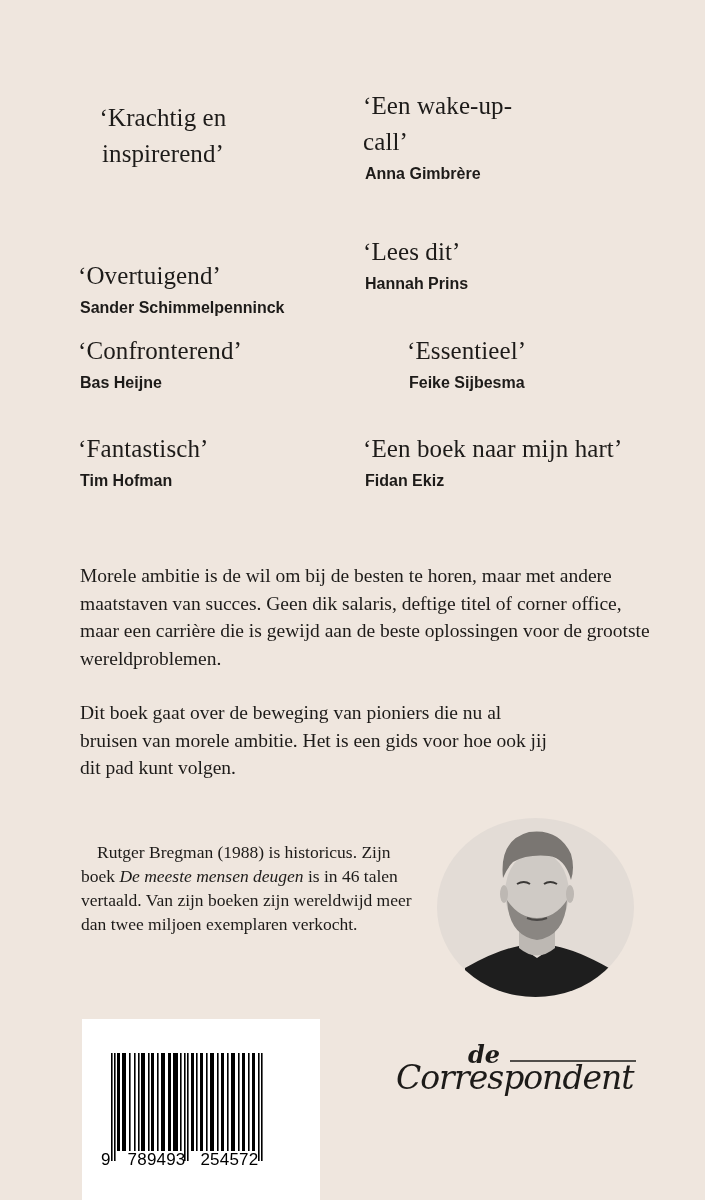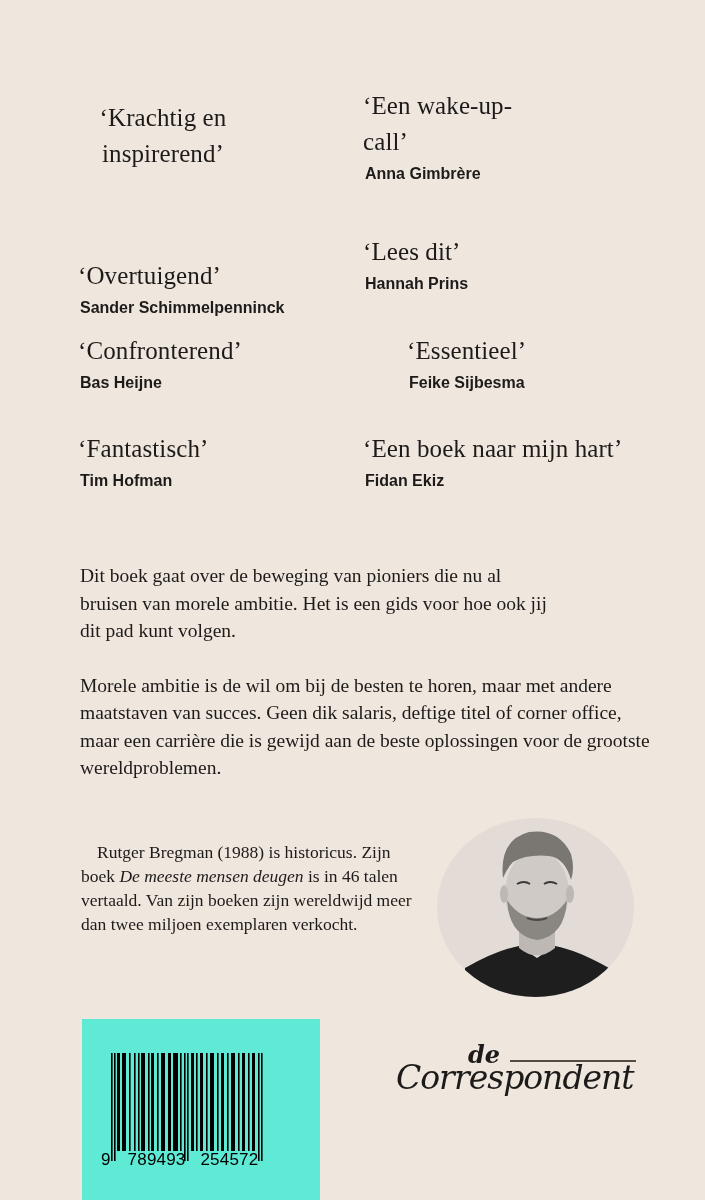--- a/index.html
+++ b/index.html
@@ -38,21 +38,21 @@
   .bio b { font-weight: normal; margin-left: 16px; }
   .bio i { font-style: italic; }
 
   .portrait {
     position: absolute; left: 437px; top: 818px; width: 197px; height: 179px;
     border-radius: 50%; background: #e3dcd6; overflow: hidden;
   }
 
   .barcode-box {
     position: absolute; left: 82px; top: 1019px; width: 238px; height: 181px;
-    background: #5eead4;
+    background: #ffffff;
   }
   .barcode-bars {
     position: absolute; left: 29px; top: 34px; width: 152px; height: 108px;
     display: flex; align-items: flex-start;
   }
   .barcode-digits {
     position: absolute; top: 131px; left: 19px;
     font-family: "Liberation Sans", sans-serif; font-size: 17px; color: #000;
     letter-spacing: 0.2px;
   }
@@ -102,22 +102,22 @@
     <p class="quote-text">‘Fantastisch’</p>
     <p class="quote-author">Tim Hofman</p>
   </div>
   <div class="quote" style="left:363px; top:431px; width:320px;">
     <p class="quote-text" style="white-space:nowrap;">‘Een boek naar mijn hart’</p>
     <p class="quote-author">Fidan Ekiz</p>
   </div>
 </div>
 
 <div class="blurb">
+  <p>Morele ambitie is de wil om bij de besten te horen, maar met andere maatstaven van succes. Geen dik salaris, deftige titel of corner office, maar een carrière die is gewijd aan de beste oplossingen voor de grootste wereldproblemen.</p>
   <p style="width:470px;">Dit boek gaat over de beweging van pioniers die nu al bruisen van morele ambitie. Het is een gids voor hoe ook jij dit pad kunt volgen.</p>
-  <p>Morele ambitie is de wil om bij de besten te horen, maar met andere maatstaven van succes. Geen dik salaris, deftige titel of corner office, maar een carrière die is gewijd aan de beste oplossingen voor de grootste wereldproblemen.</p>
 </div>
 
 <div class="bio"><b>Rutger Bregman</b><span> (1988) is historicus. Zijn boek </span><i>De meeste mensen deugen</i><span> is in 46 talen vertaald. Van zijn boeken zijn wereldwijd meer dan twee miljoen exemplaren verkocht.</span></div>
 
 <div class="portrait">
   <svg width="197" height="179" viewBox="0 0 197 179">
 
     <path d="M28 150 Q60 132 82 128 L100 140 L118 128 Q140 132 172 150 L172 179 L28 179 Z" fill="#1e1e1e"></path>
 
     <path d="M82 110 L82 130 Q100 145 118 130 L118 110 Z" fill="#bdb8b3"></path>

